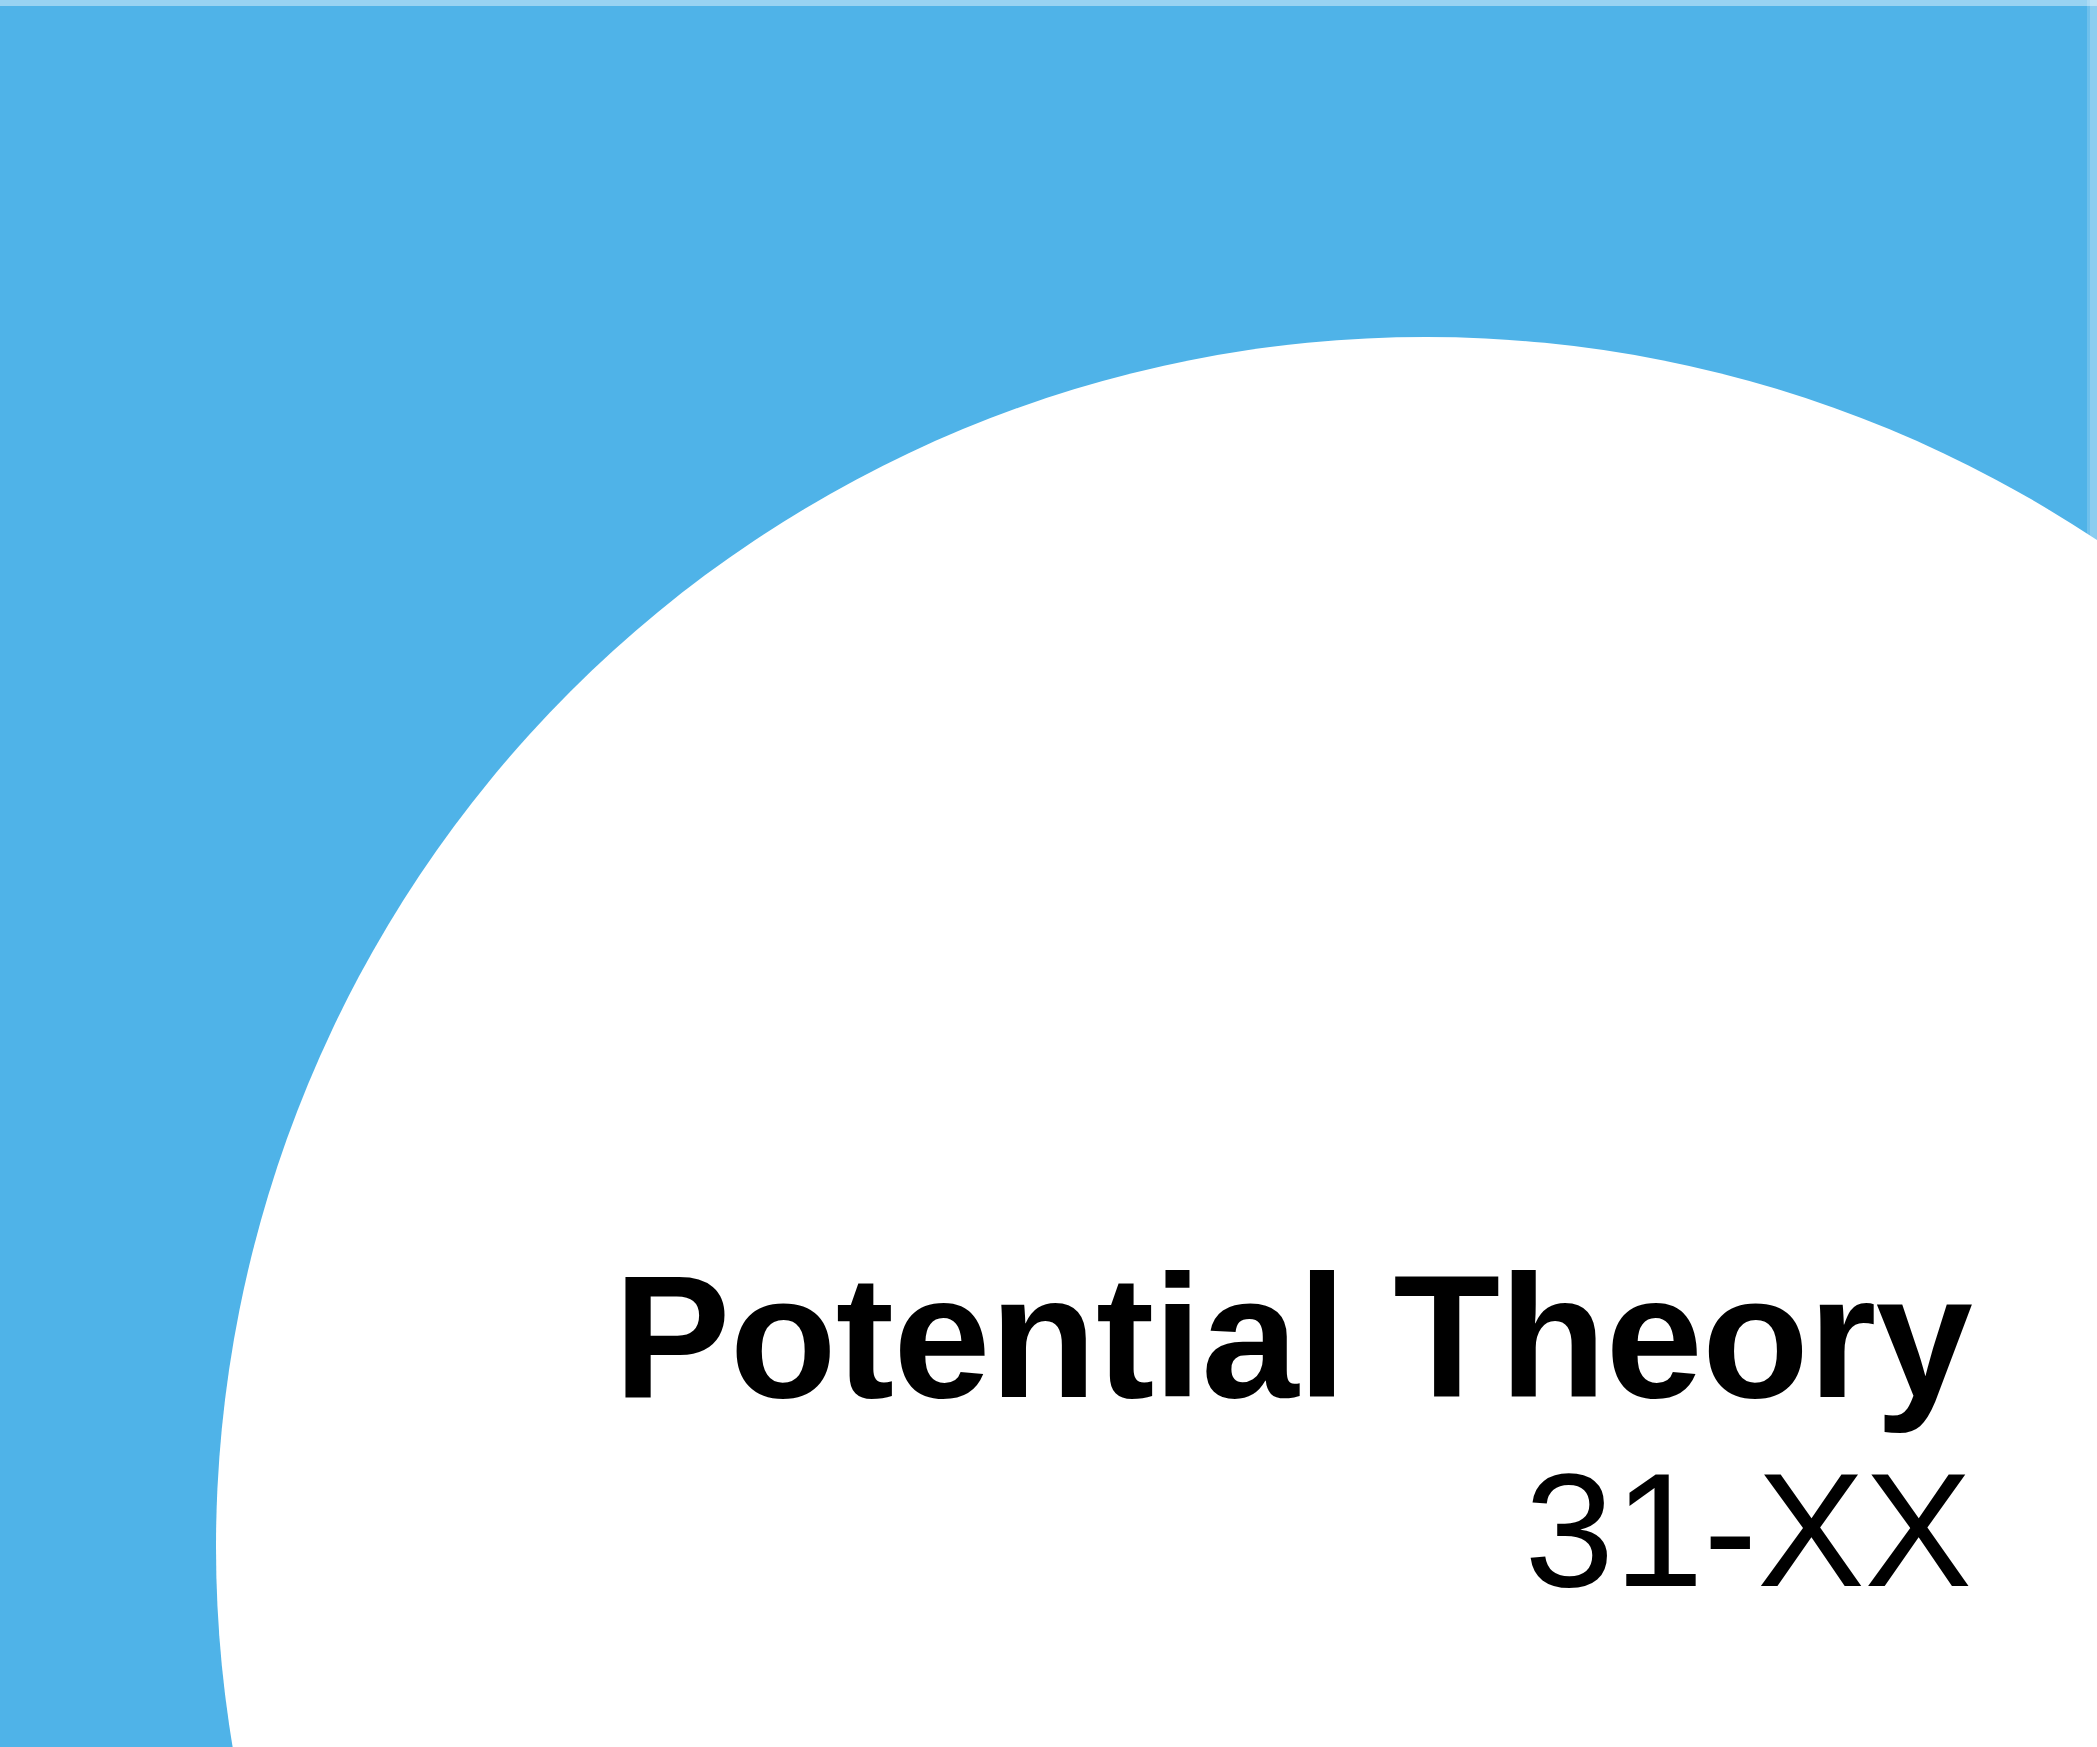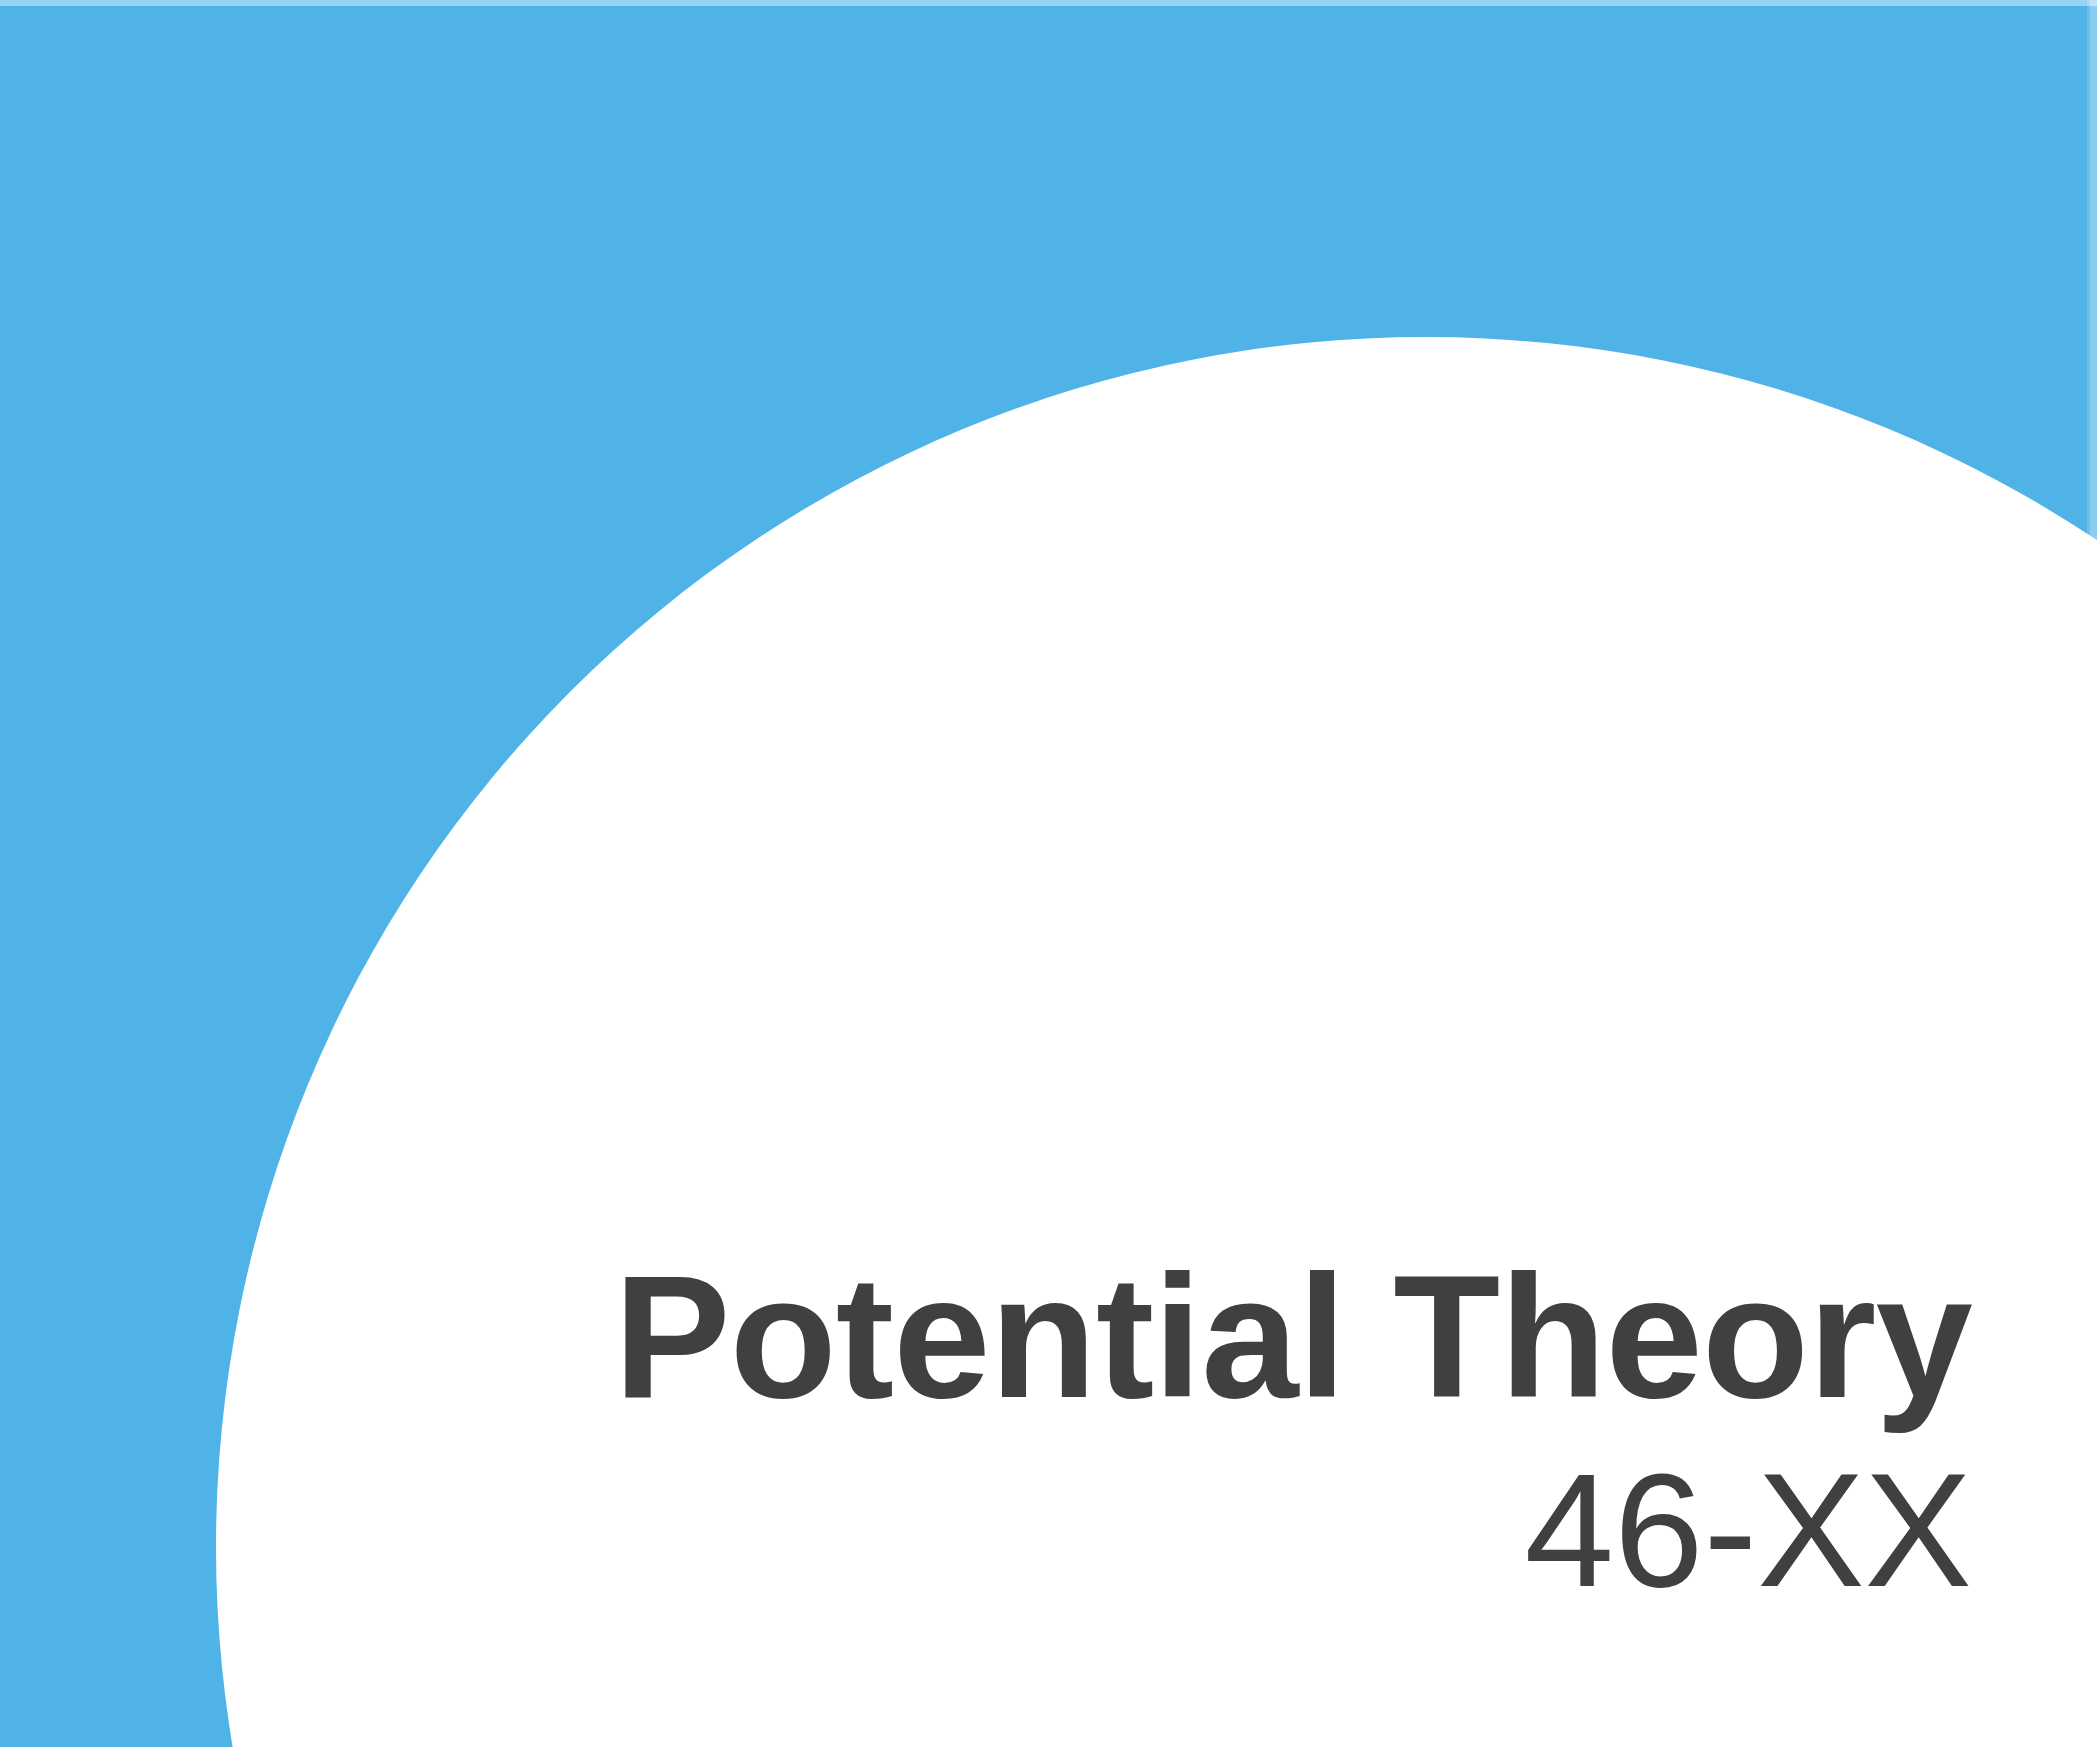--- a/index.html
+++ b/index.html
@@ -58,21 +58,21 @@
     border-radius: 50%;
     background: #ffffff;
     z-index: 2;
   }
   #title-block {
     position: absolute;
     z-index: 3;
     right: 126px;         
     bottom: 128px;        
     text-align: right;
-    color: #404040;
+    color: #000000;
     line-height: 1;
   }
   #title-main {
     display: block;
     font-size: 175px;
     font-weight: 700;
     letter-spacing: -0.8px;
     line-height: 1.17;
     white-space: nowrap;
   }
@@ -93,17 +93,17 @@
   <div id="white-disc"></div>
 
   <div id="right-seam"></div>
 
   <div id="top-scan-strip"></div>
 
   <div id="right-scan-strip"></div>
 
   <div id="title-block">
     <span id="title-main">Potential Theory</span>
-    <span id="title-code">46-XX</span>
+    <span id="title-code">31-XX</span>
   </div>
 
 </div>
 
 
 </body></html>

